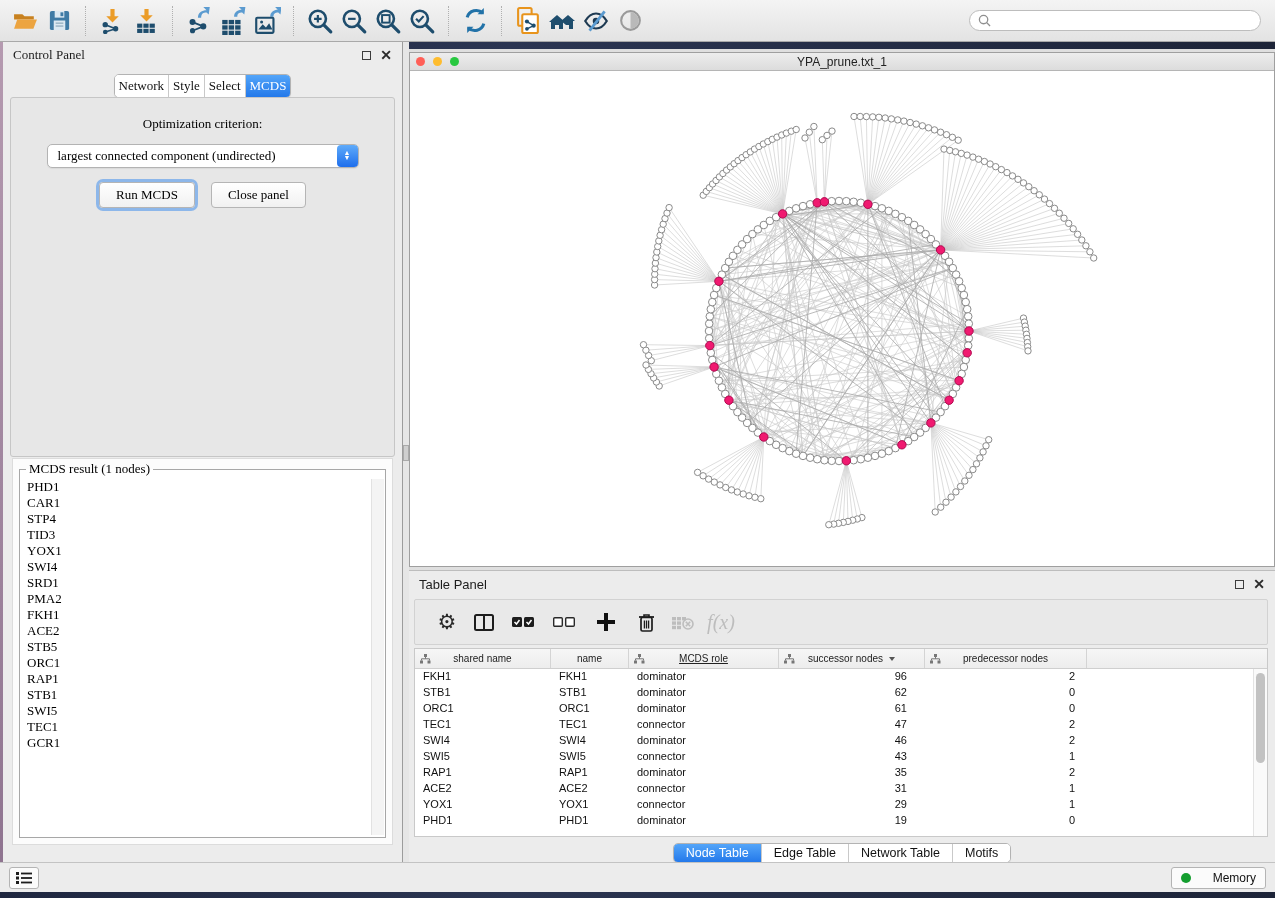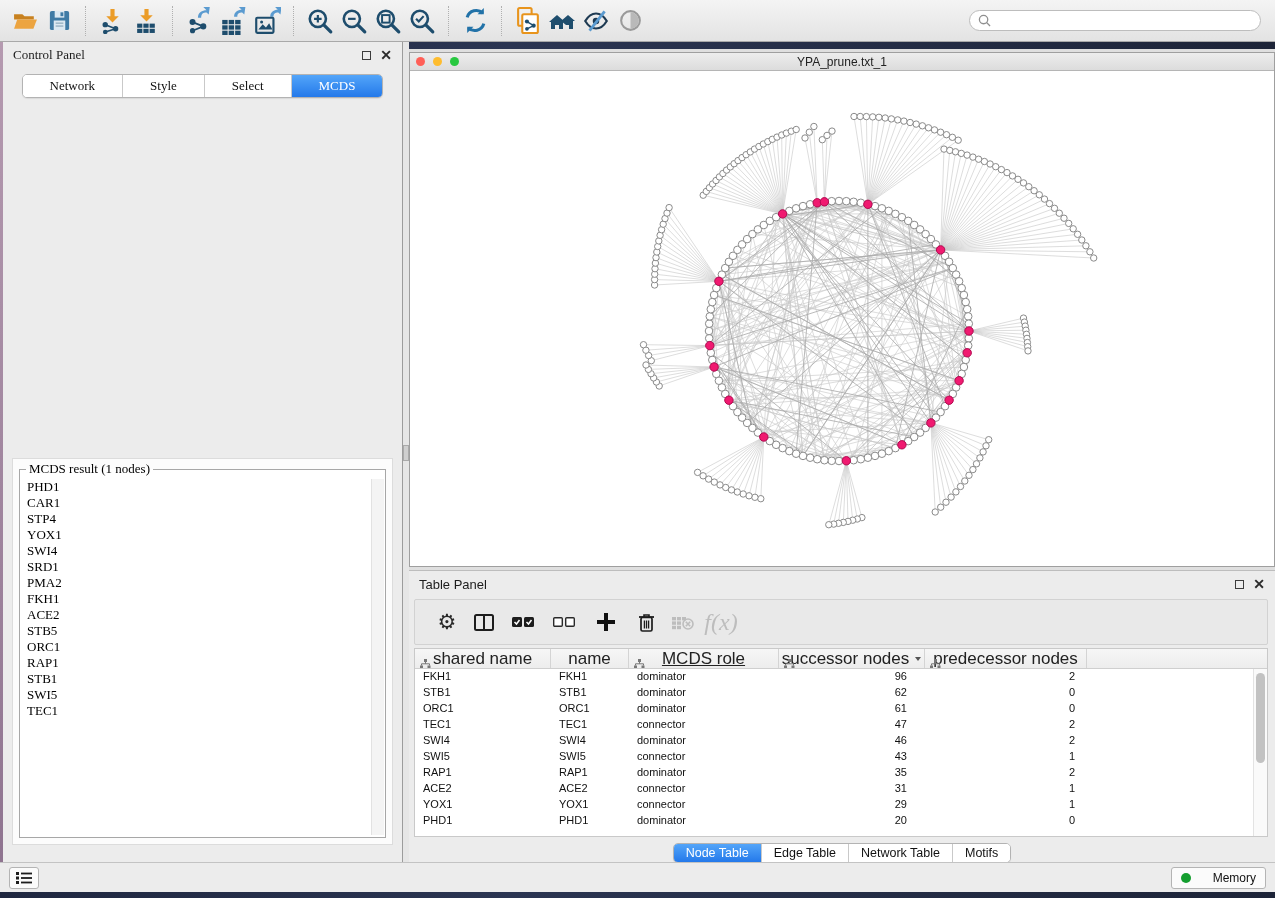--- a/index.html
+++ b/index.html
@@ -20,21 +20,21 @@
   .desk-left { position:absolute; left:0; top:42px; width:3px; height:820px; background:linear-gradient(#b59ab0,#8f7490); }
 
   
   .control-panel { position:absolute; left:3px; top:42px; width:400px; height:820px; background:#ececec; border-right:1px solid #9c9c9c;font-family:Liberation Serif, serif; }
   .panel-title { height:26px; display:flex; align-items:center; padding:0 10px; font-size:13px; color:#1c1c1c; }
   .pt-icons { margin-left:auto; display:flex; align-items:center; gap:9px; }
   .ico-float { width:9px; height:9px; border:1.5px solid #3c3c3c; display:inline-block; }
   .ico-close { font-size:14px; font-weight:bold; color:#2b2b2b; line-height:9px; }
 
   .seg { display:inline-flex; border:1px solid #b3b3b3; border-radius:5px; overflow:hidden; background:#fff; box-shadow:0 1px 1px rgba(0,0,0,.08); }
-  .seg .seg-btn { padding:3px 27px; font-size:13px; color:#111; background:#fff; border-left:1px solid #c9c9c9; cursor:default; white-space:nowrap; }
+  .seg .seg-btn { padding:3px 4px; font-size:13px; color:#111; background:#fff; border-left:1px solid #c9c9c9; cursor:default; white-space:nowrap; }
   .seg .seg-btn:first-child { border-left:none; }
   .seg .seg-btn.active { background:linear-gradient(#53a5f9,#2479ea); color:#fff; }
   .cp-tabs { position:absolute; left:0; right:0; top:32px; text-align:center; }
 
   .cp-box { position:absolute; left:7px; right:7px; top:55px; height:360px; background:#e7e7e7; border:1px solid #c6c6c6; border-radius:3px; }
   .opt-label { text-align:center; margin-top:18px; font-size:13px; color:#000; }
   .combo { position:relative; margin:12px auto 0; width:312px; height:24px; background:#fff; border:1px solid #b3b3b3; border-radius:5px;
     font-size:13px; color:#000; display:flex; align-items:center; padding:0 26px 0 10px; box-shadow:0 1px 1px rgba(0,0,0,.06); }
   .combo .stepper { position:absolute; right:0px; top:0px; bottom:0px; width:21px; border-radius:4px;
     background:linear-gradient(#5fabfa,#1e6eec); display:flex; flex-direction:column; align-items:center; justify-content:center; color:#fff; }
@@ -64,26 +64,26 @@
   .tl.red{ background:#ff5f57; margin-left:6px;} .tl.yellow{ background:#febc2e; } .tl.green{ background:#28c840; }
   .net-title { position:absolute; left:0; right:0; text-align:center; font-size:12px; color:#222; }
   .net-canvas { position:absolute; left:0; top:18px; right:0; bottom:0; background:#fff; overflow:hidden; }
 
   
   .table-panel { position:absolute; left:0; top:521px; right:0; bottom:0; background:#ececec; border-top:1px solid #bdbdbd; }
   .tp-toolbar { position:absolute; left:5px; right:7px; top:28px; height:46px; background:#e9e9e9; border:1px solid #d2d2d2; border-radius:2px;
     display:flex; align-items:center; padding:0 14px; gap:0; }
   .tp-ico { display:flex; align-items:center; justify-content:center; height:30px; }
   .gear-glyph { font-size:21px; color:#2a2a2a; line-height:20px; }
-  .fx { font-family:"Liberation Serif", serif; font-style:italic; font-size:24px; color:#bdbdbd; }
+  .fx { font-family:"Liberation Serif", serif; font-style:italic; font-size:20px; color:#bdbdbd; }
 
   .tbl { position:absolute; left:5px; right:7px; top:77px; bottom:32px; background:#fff; border:1px solid #c9c9c9; }
   .tbl-head { display:flex; height:20px; background:linear-gradient(#f6f6f6,#ededed); border-bottom:1px solid #cfcfcf; }
   .th { position:relative; border-right:1px solid #d4d4d4; display:flex; align-items:center; justify-content:center;
-    font-size:17px; color:#222; overflow:hidden; }
+    font-size:10px; color:#222; overflow:hidden; }
   .th .hicon { position:absolute; left:5px; top:5px; }
   .sort-caret { width:0; height:0; border-left:3.5px solid transparent; border-right:3.5px solid transparent; border-top:4px solid #555; margin-left:6px; }
   .tbl-body { position:absolute; left:0; right:14px; top:20px; bottom:0; overflow:hidden; }
   .tr { display:flex; height:16px; }
   .td { font-size:11px; color:#111; padding:1px 8px 0 8px; white-space:nowrap; overflow:hidden; }
   .td.num { text-align:right; }
   .tbl-vscroll { position:absolute; right:0; top:20px; bottom:0; width:14px; background:#fafafa; border-left:1px solid #e3e3e3; }
   .tbl-vscroll .thumb { position:absolute; left:2px; right:2px; top:4px; height:90px; background:#c2c2c2; border-radius:6px; }
 
   .tp-tabs { position:absolute; left:0; right:0; bottom:6px; text-align:center; }
@@ -262,39 +262,55 @@
     </span>
   </div>
   <div class="cp-tabs">
     <span class="seg" id="cp-seg">
         <span class="seg-btn">Network</span>
         <span class="seg-btn">Style</span>
         <span class="seg-btn">Select</span>
         <span class="seg-btn active">MCDS</span>
       </span>
   </div>
+  <div class="cp-box">
+    <div class="opt-label">Optimization criterion:</div>
+    <div class="combo">
+      <span>largest connected component (undirected)</span>
+      <span class="stepper">
+          <span>▲</span>
+          <span>▼</span>
+        </span>
+    </div>
+    <div class="cp-buttons">
+      <span class="btn focused">Run MCDS</span>
+      <span class="btn">Close panel</span>
+    </div>
+  </div>
   <div class="result-region">
     <fieldset class="mcds">
       <legend>MCDS result (1 nodes)</legend>
       <div class="mcds-list" id="mcds-list">
           <div>PHD1</div>
           <div>CAR1</div>
           <div>STP4</div>
+          <div>TID3</div>
           <div>YOX1</div>
           <div>SWI4</div>
           <div>SRD1</div>
           <div>PMA2</div>
           <div>FKH1</div>
           <div>ACE2</div>
           <div>STB5</div>
           <div>ORC1</div>
           <div>RAP1</div>
           <div>STB1</div>
           <div>SWI5</div>
           <div>TEC1</div>
+          <div>GCR1</div>
         </div>
       <div class="mcds-scroll"></div>
     </fieldset>
   </div>
 </div>
 
 <div class="v-split">
     <div class="handle"></div>
   </div>
 
@@ -740,21 +756,21 @@
             <div class="td" style="width: 136px;">YOX1</div>
             <div class="td" style="width: 78px;">YOX1</div>
             <div class="td" style="width: 150px;">connector</div>
             <div class="td num" style="width: 146px; padding-right: 18px;">29</div>
             <div class="td num" style="width: 162px; padding-right: 12px;">1</div>
           </div>
           <div class="tr">
             <div class="td" style="width: 136px;">PHD1</div>
             <div class="td" style="width: 78px;">PHD1</div>
             <div class="td" style="width: 150px;">dominator</div>
-            <div class="td num" style="width: 146px; padding-right: 18px;">20</div>
+            <div class="td num" style="width: 146px; padding-right: 18px;">19</div>
             <div class="td num" style="width: 162px; padding-right: 12px;">0</div>
           </div>
         </div>
       <div class="tbl-vscroll">
           <div class="thumb"></div>
         </div>
     </div>
 
     <div class="tp-tabs">
       <span class="seg" id="tp-seg">

